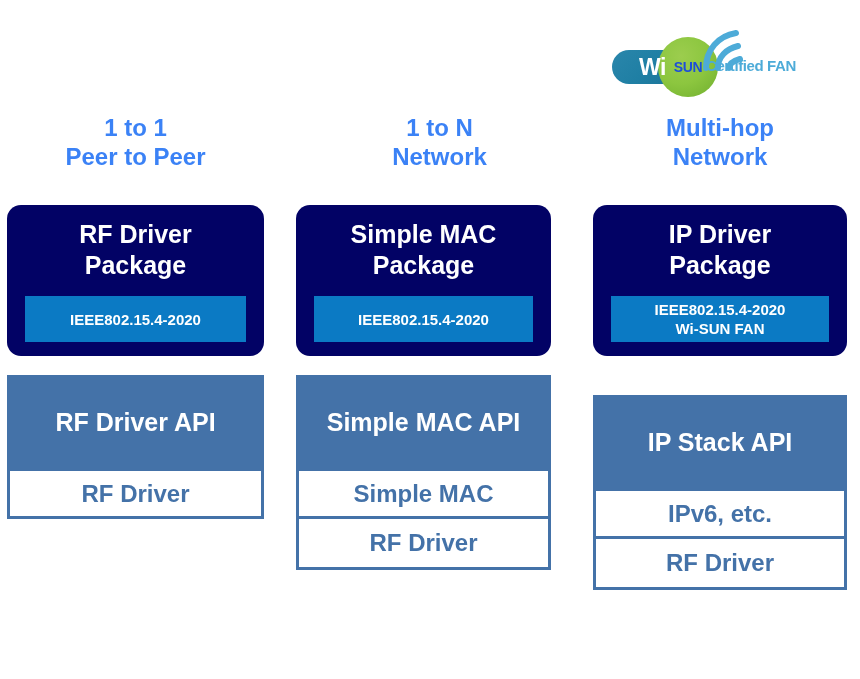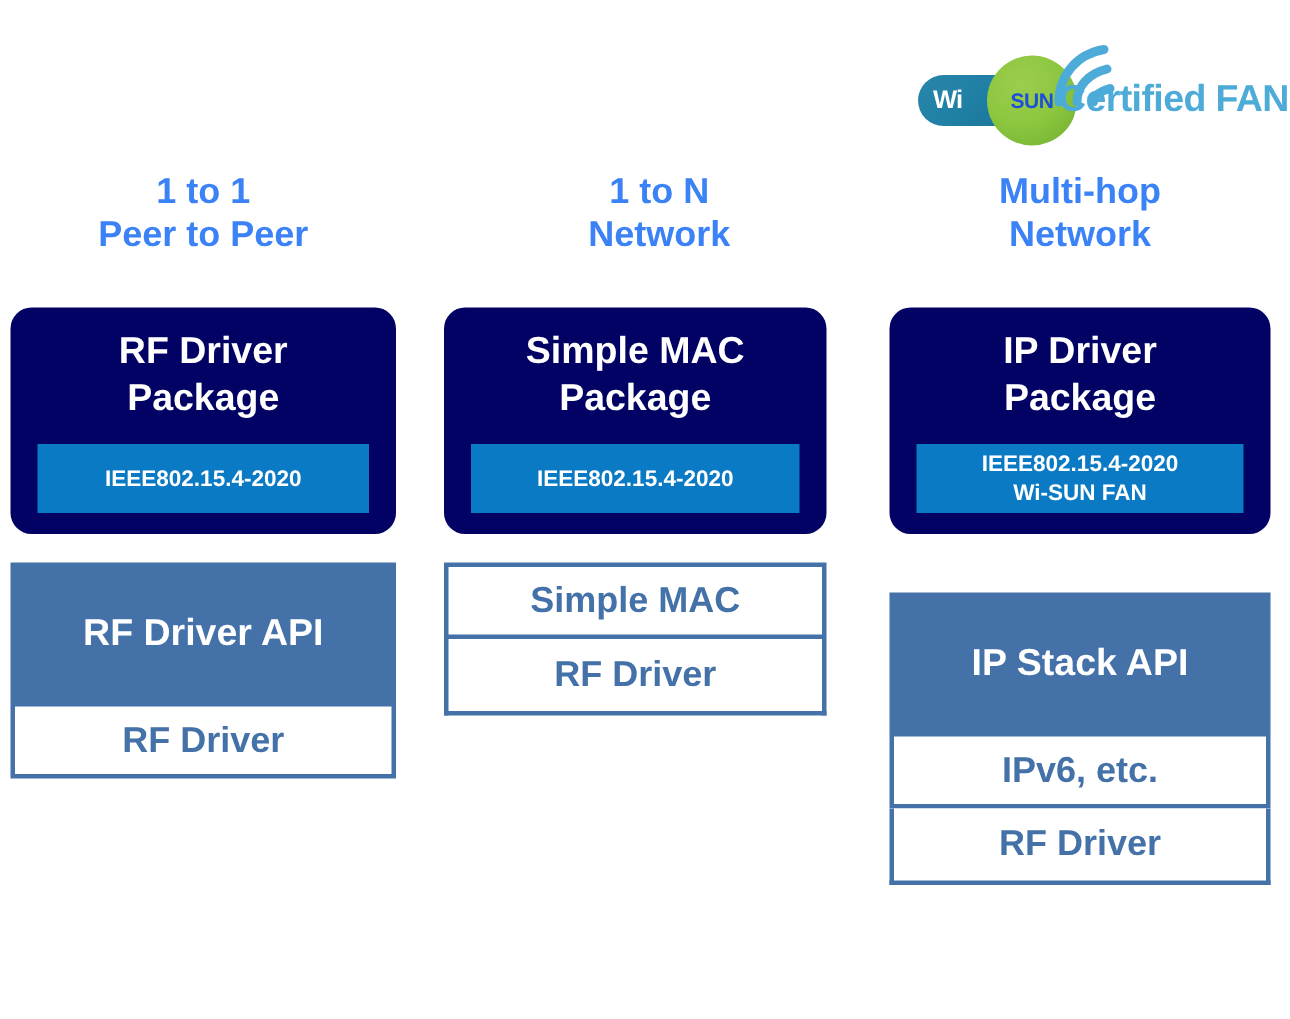--- a/index.html
+++ b/index.html
@@ -31,23 +31,23 @@
     width: 86px;
     height: 34px;
     border-radius: 17px;
     background: linear-gradient(135deg, #2a86ab 0%, #1f7fa4 45%, #1b6f93 100%);
   }
   #wisun-logo .pill-text {
     position: absolute;
     left: 10px;
     top: 33px;
     width: 44px;
-    text-align: left;
-    color: #ffffff;
-    font-size: 17px;
+    text-align: right;
+    color: #ffffff;
+    font-size: 23px;
     font-weight: bold;
     letter-spacing: -0.5px;
     line-height: 24px;
   }
   #wisun-logo .green-circle {
     position: absolute;
     left: 46px;
     top: 15px;
     width: 60px;
     height: 60px;
@@ -71,21 +71,21 @@
     left: 86px;
     top: -2px;
     width: 54px;
     height: 54px;
   }
   #wisun-logo .cert-text {
     position: absolute;
     left: 94px;
     top: 31px;
     color: #4dabd8;
-    font-size: 25px;
+    font-size: 15px;
     font-weight: bold;
     letter-spacing: -0.4px;
     white-space: nowrap;
     line-height: 26px;
   }
 
   
   .col-header {
     position: absolute;
     text-align: center;
@@ -234,20 +234,21 @@
 Wi-SUN FAN</span>
   </div>
 </div>
 
 <div class="stack" id="stack-col-0">
   <div class="api-header">RF Driver API</div>
   <div class="stack-row first-row">RF Driver</div>
 </div>
 
 <div class="stack" id="stack-col-1">
+  <div class="api-header">Simple MAC API</div>
   <div class="stack-row first-row">Simple MAC</div>
   <div class="stack-row">RF Driver</div>
 </div>
 
 <div class="stack" id="stack-col-2">
   <div class="api-header">IP Stack API</div>
   <div class="stack-row first-row">IPv6, etc.</div>
   <div class="stack-row">RF Driver</div>
 </div>
 

